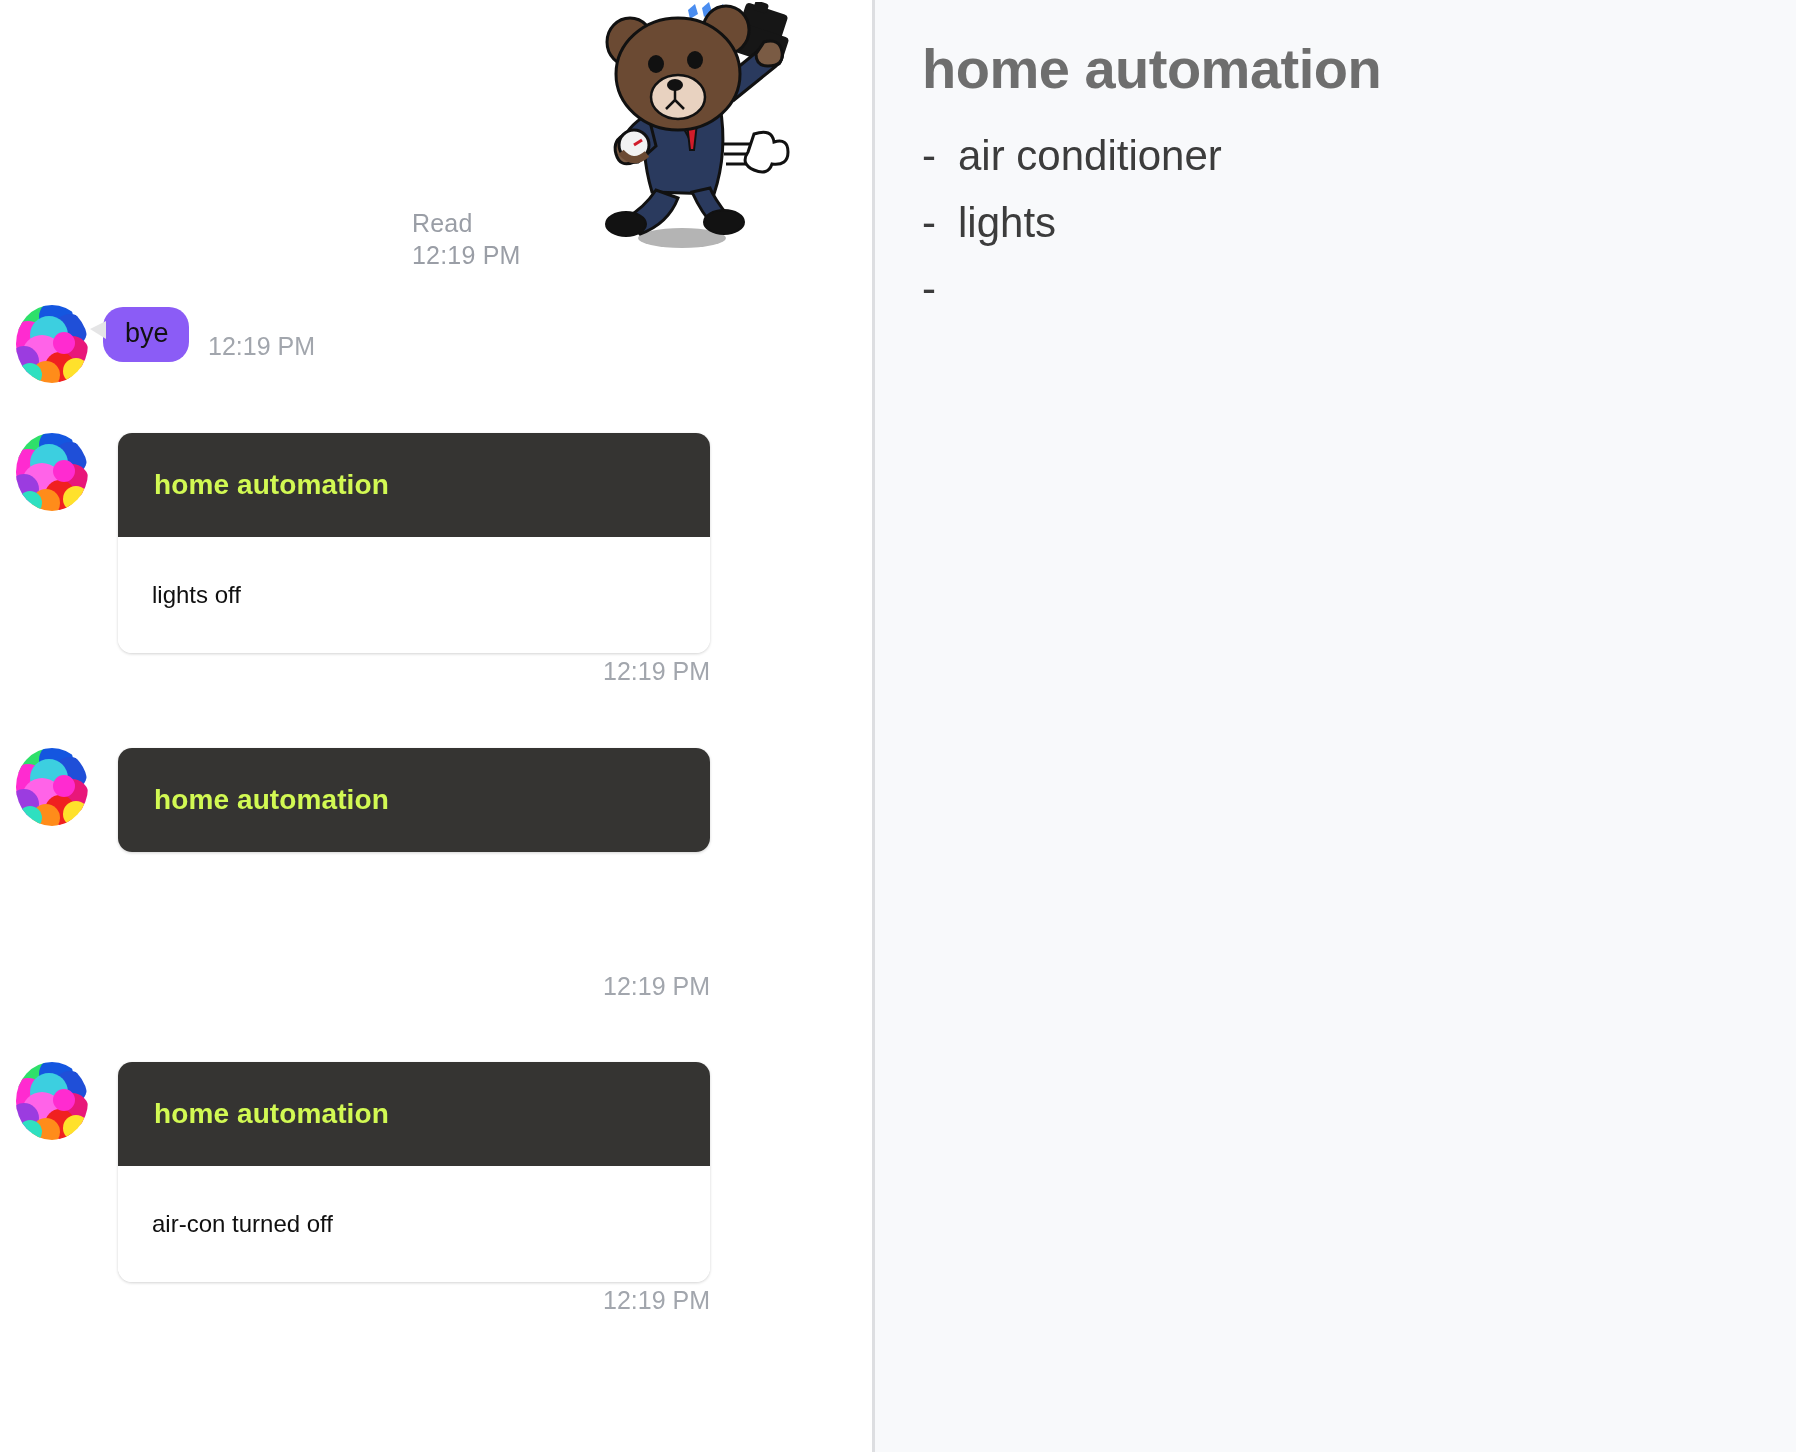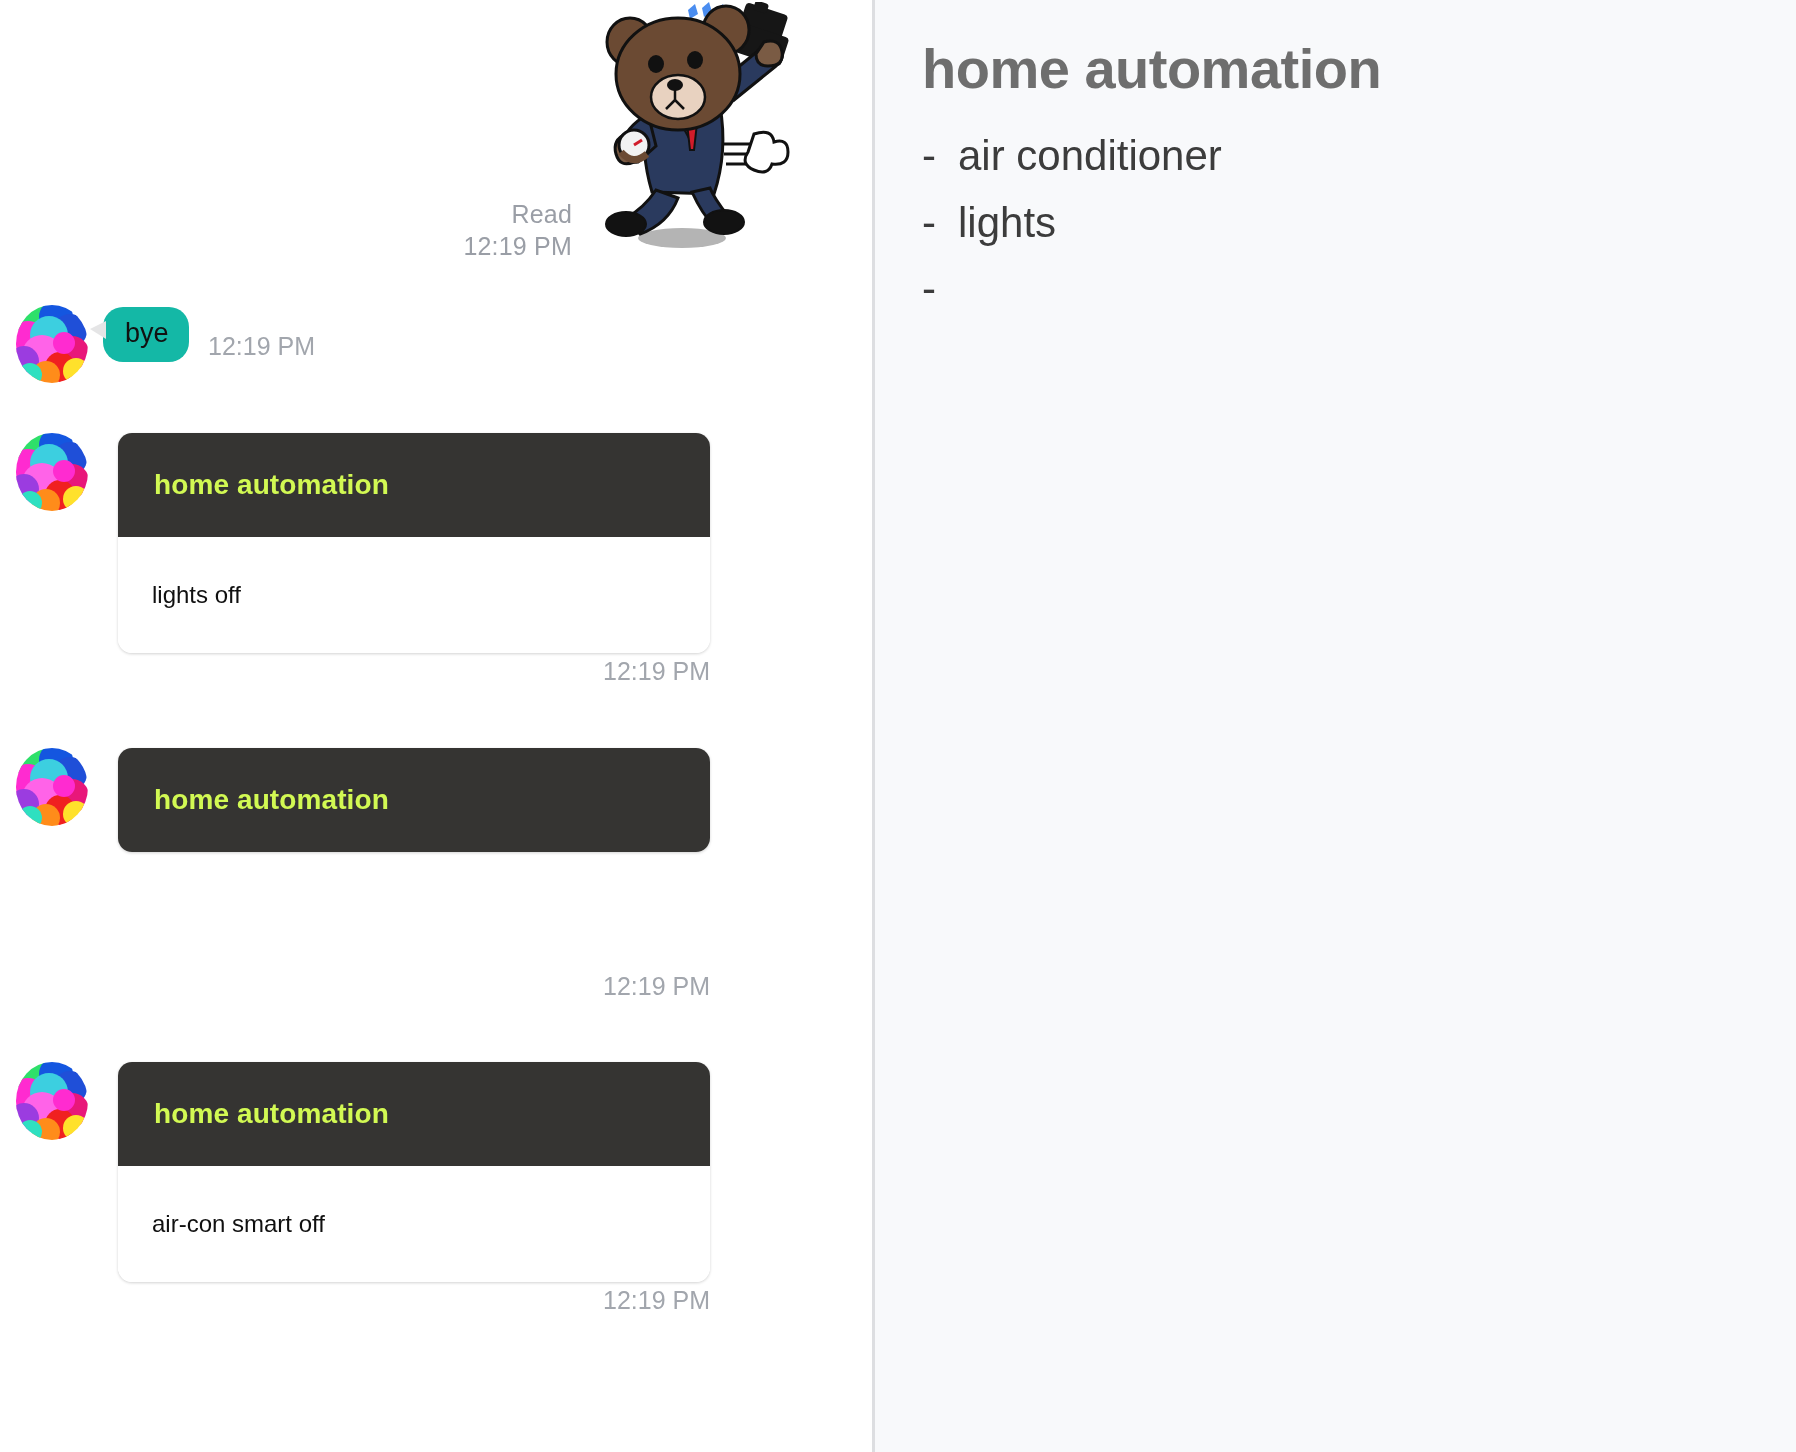--- a/index.html
+++ b/index.html
@@ -43,22 +43,21 @@
   .sticker-row {
     position: absolute;
     left: 0; top: 0;
     width: 872px;
     height: 290px;
   }
 
   .sticker-meta {
     position: absolute;
     right: 300px;
-    top: 198px;
-    text-align: right;
+    top: 207px;
     line-height: 1.28;
     width: 160px;
   }
   .sticker-meta .read-label,
   .sticker-meta .time-label {
     display: block;
     font-size: 25px;
     color: #9a9ea6;
     letter-spacing: .2px;
   }
@@ -90,21 +89,21 @@
     height: 80px;
   }
   .bubble-row .avatar { left: 16px; top: 0px; }
 
   .text-bubble {
     position: absolute;
     left: 103px;
     top: 2px;
     min-width: 58px;
     padding: 13px 20px 15px 22px;
-    background: #14b8a6;
+    background: #8b5cf6;
     border-radius: 20px;
     font-size: 27px;
     color: #111111;
     line-height: 1;
   }
   .text-bubble::before {
     content: "";
     position: absolute;
     left: -13px;
     top: 14px;
@@ -388,21 +387,21 @@
           <circle cx="30" cy="70" r="14" fill="#ff8c1a"></circle>
           <circle cx="14" cy="70" r="12" fill="#2ee0c0"></circle>
           <circle cx="48" cy="38" r="11" fill="#ff2bd0"></circle>
         </svg>
       </div>
       <div class="flex-card">
         <div class="card-header">
           <span class="card-header-title">home automation</span>
         </div>
         <div class="card-body">
-          <span class="card-body-text">air-con smart off</span>
+          <span class="card-body-text">air-con turned off</span>
         </div>
       </div>
       <span class="card-time" style="top:224px;">12:19 PM</span>
     </div>
 
   </div>
 
   <div id="pane-divider"></div>
 
   <div id="info-pane">

